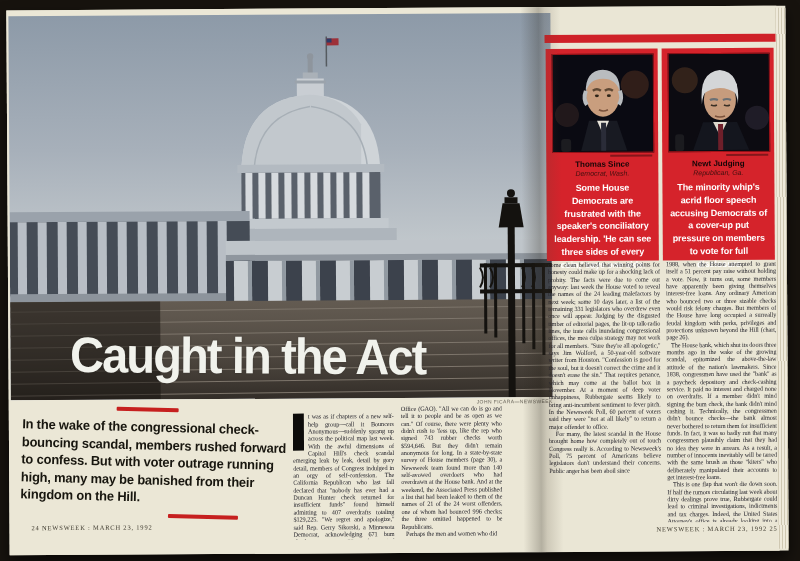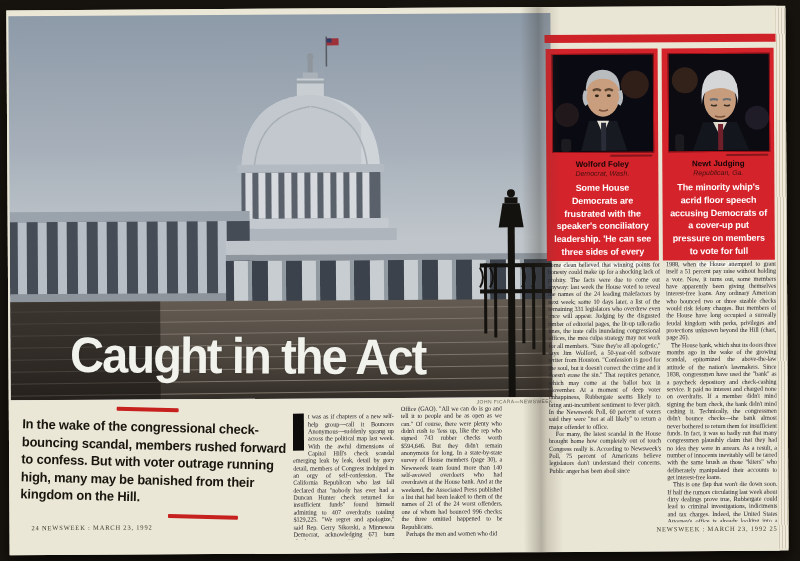--- a/index.html
+++ b/index.html
@@ -258,21 +258,21 @@
         <path d="M33 38 Q32 16 50 15 Q68 16 67 38 Q64 24 50 24 Q36 24 33 38 Z" fill="#b9bcbf"></path>
         <path d="M33 36 q-3 8 1 14 M67 36 q3 8 -1 14" stroke="#b9bcbf" stroke-width="4" fill="none"></path>
         <path d="M40 36 q4 -3 8 0 M52 36 q4 -3 8 0" stroke="#5c4632" stroke-width="2.4" fill="none"></path>
         <ellipse cx="44" cy="41" rx="2" ry="1.4" fill="#2e2418"></ellipse>
         <ellipse cx="56" cy="41" rx="2" ry="1.4" fill="#2e2418"></ellipse>
         <path d="M46 55 q4 2.5 9 0" stroke="#7a523c" stroke-width="1.6" fill="none"></path>
         <rect x="8" y="84" width="10" height="13" rx="3" fill="#1c1c20"></rect>
       </svg>
     </div>
     <div class="micro-credit"></div>
-    <div class="panel-name">Wolford Foley</div>
+    <div class="panel-name">Thomas Since</div>
     <div class="panel-affil">Democrat, Wash.</div>
     <div class="panel-caption">Some House Democrats are frustrated with the speaker's conciliatory leadership. 'He can see three sides of every coin,' says one aide.</div>
   </div>
 
   <div class="panel panel-gingrich">
     <div class="portrait">
       <svg width="100" height="97" viewBox="0 0 100 97">
         <rect width="100" height="97" fill="#0c0b11"></rect>
         <circle cx="16" cy="26" r="13" fill="rgba(140,90,50,.3)"></circle>
         <circle cx="88" cy="64" r="12" fill="rgba(70,60,80,.35)"></circle>

